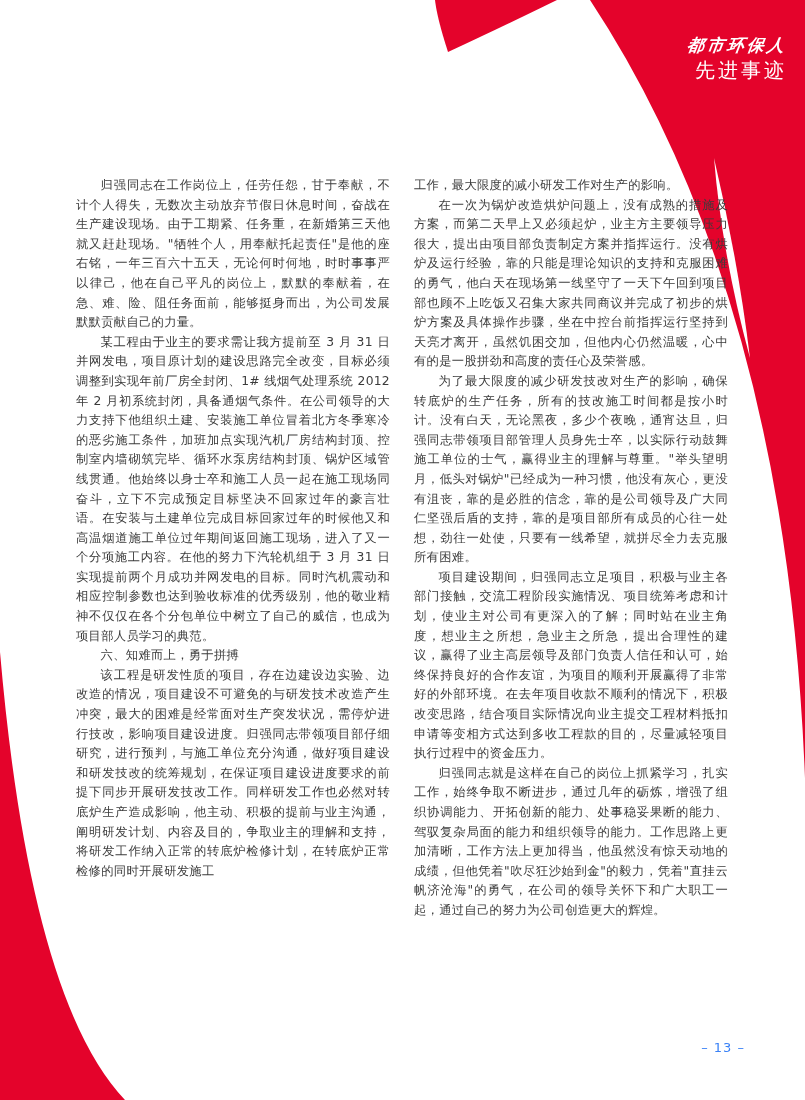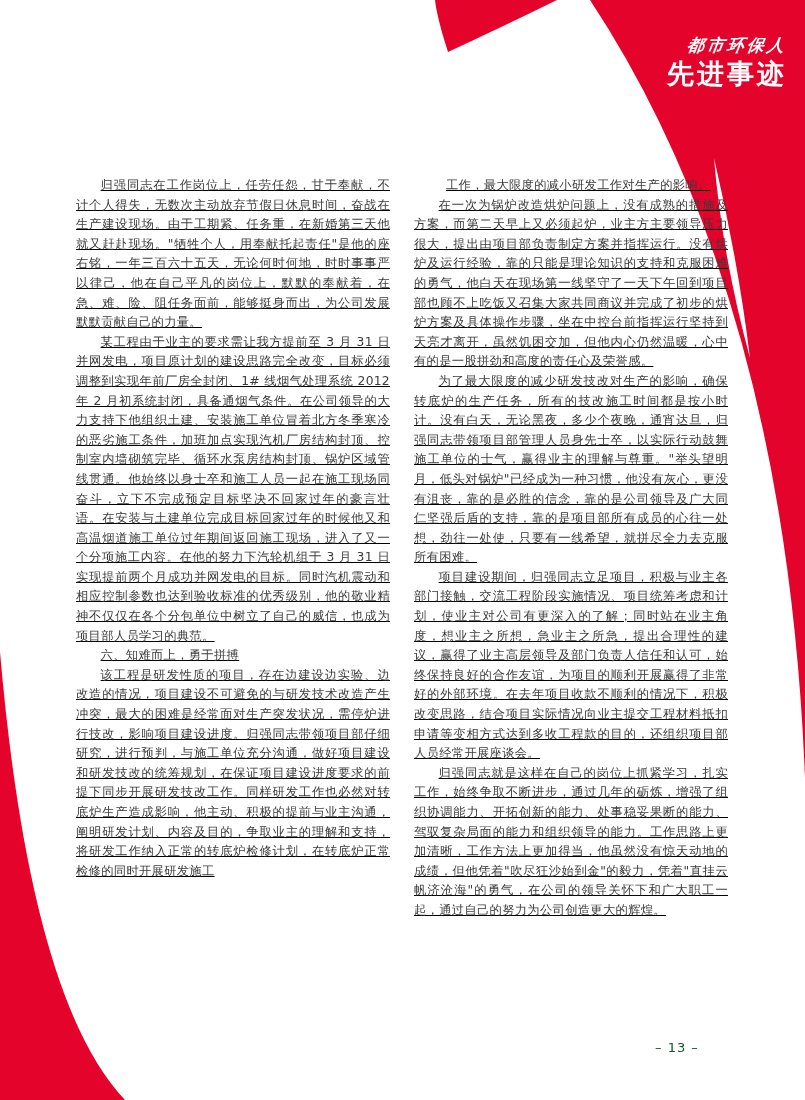--- a/index.html
+++ b/index.html
@@ -20,55 +20,55 @@
   }
   .masthead .logo{
     font-size:17px;
     font-weight:bold;
     font-style:italic;
     letter-spacing:3px;
     transform:skewX(-8deg);
     margin-bottom:3px;
   }
   .masthead .section{
-    font-size:27px;
-    font-weight:bold;
+    font-size:20px;
+    font-weight:normal;
     letter-spacing:3px;
     line-height:1.05;
   }
   .content{
     position:absolute;
     left:76px;top:176px;
     width:652px;
     display:flex;
     gap:24px;
     z-index:2;
   }
-  .col{width:314px;text-decoration:underline;}
+  .col{width:314px;}
   .col p, .col h3{
     margin:0;
     font-size:12.3px;
     font-weight:normal;
     line-height:19.6px;
     color:#3b3b3b;
     text-align:justify;
     text-justify:inter-ideograph;
     letter-spacing:0.3px;
   }
   .col p.body{text-indent:2em;}
-  .col p.noindent{text-indent:0;margin-left:32px;}
+  .col p.noindent{text-indent:0;}
   .col h3{text-indent:0;}
   .col h3.indent{text-indent:2em;}
   .pageno{
     position:absolute;
     left:655px;top:1040px;
     width:90px;
-    text-align:left;
+    text-align:right;
     font-size:13px;
-    color:#14532d;
+    color:#3b82f6;
     letter-spacing:1px;
     z-index:2;
   }
 </style>
 </head>
 <body>
 
 <div class="page">
 
   <svg class="deco" viewBox="0 0 805 1100" aria-hidden="true">
@@ -91,20 +91,20 @@
     <div class="col">
       <p class="body">归强同志在工作岗位上，任劳任怨，甘于奉献，不计个人得失，无数次主动放弃节假日休息时间，奋战在生产建设现场。由于工期紧、任务重，在新婚第三天他就又赶赴现场。"牺牲个人，用奉献托起责任"是他的座右铭，一年三百六十五天，无论何时何地，时时事事严以律己，他在自己平凡的岗位上，默默的奉献着，在急、难、险、阻任务面前，能够挺身而出，为公司发展默默贡献自己的力量。</p>
       <p class="body">某工程由于业主的要求需让我方提前至 3 月 31 日并网发电，项目原计划的建设思路完全改变，目标必须调整到实现年前厂房全封闭、1# 线烟气处理系统 2012 年 2 月初系统封闭，具备通烟气条件。在公司领导的大力支持下他组织土建、安装施工单位冒着北方冬季寒冷的恶劣施工条件，加班加点实现汽机厂房结构封顶、控制室内墙砌筑完毕、循环水泵房结构封顶、锅炉区域管线贯通。他始终以身士卒和施工人员一起在施工现场同奋斗，立下不完成预定目标坚决不回家过年的豪言壮语。在安装与土建单位完成目标回家过年的时候他又和高温烟道施工单位过年期间返回施工现场，进入了又一个分项施工内容。在他的努力下汽轮机组于 3 月 31 日实现提前两个月成功并网发电的目标。同时汽机震动和相应控制参数也达到验收标准的优秀级别，他的敬业精神不仅仅在各个分包单位中树立了自己的威信，也成为项目部人员学习的典范。</p>
       <h3 class="indent">六、知难而上，勇于拼搏</h3>
       <p class="body">该工程是研发性质的项目，存在边建设边实验、边改造的情况，项目建设不可避免的与研发技术改造产生冲突，最大的困难是经常面对生产突发状况，需停炉进行技改，影响项目建设进度。归强同志带领项目部仔细研究，进行预判，与施工单位充分沟通，做好项目建设和研发技改的统筹规划，在保证项目建设进度要求的前提下同步开展研发技改工作。同样研发工作也必然对转底炉生产造成影响，他主动、积极的提前与业主沟通，阐明研发计划、内容及目的，争取业主的理解和支持，将研发工作纳入正常的转底炉检修计划，在转底炉正常检修的同时开展研发施工</p>
     </div>
     <div class="col">
       <p class="noindent">工作，最大限度的减小研发工作对生产的影响。</p>
       <p class="body">在一次为锅炉改造烘炉问题上，没有成熟的措施及方案，而第二天早上又必须起炉，业主方主要领导压力很大，提出由项目部负责制定方案并指挥运行。没有烘炉及运行经验，靠的只能是理论知识的支持和克服困难的勇气，他白天在现场第一线坚守了一天下午回到项目部也顾不上吃饭又召集大家共同商议并完成了初步的烘炉方案及具体操作步骤，坐在中控台前指挥运行坚持到天亮才离开，虽然饥困交加，但他内心仍然温暖，心中有的是一股拼劲和高度的责任心及荣誉感。</p>
       <p class="body">为了最大限度的减少研发技改对生产的影响，确保转底炉的生产任务，所有的技改施工时间都是按小时计。没有白天，无论黑夜，多少个夜晚，通宵达旦，归强同志带领项目部管理人员身先士卒，以实际行动鼓舞施工单位的士气，赢得业主的理解与尊重。"举头望明月，低头对锅炉"已经成为一种习惯，他没有灰心，更没有沮丧，靠的是必胜的信念，靠的是公司领导及广大同仁坚强后盾的支持，靠的是项目部所有成员的心往一处想，劲往一处使，只要有一线希望，就拼尽全力去克服所有困难。</p>
-      <p class="body">项目建设期间，归强同志立足项目，积极与业主各部门接触，交流工程阶段实施情况、项目统筹考虑和计划，使业主对公司有更深入的了解；同时站在业主角度，想业主之所想，急业主之所急，提出合理性的建议，赢得了业主高层领导及部门负责人信任和认可，始终保持良好的合作友谊，为项目的顺利开展赢得了非常好的外部环境。在去年项目收款不顺利的情况下，积极改变思路，结合项目实际情况向业主提交工程材料抵扣申请等变相方式达到多收工程款的目的，还组织项目部人员经常开展座谈会。</p>
+      <p class="body">项目建设期间，归强同志立足项目，积极与业主各部门接触，交流工程阶段实施情况、项目统筹考虑和计划，使业主对公司有更深入的了解；同时站在业主角度，想业主之所想，急业主之所急，提出合理性的建议，赢得了业主高层领导及部门负责人信任和认可，始终保持良好的合作友谊，为项目的顺利开展赢得了非常好的外部环境。在去年项目收款不顺利的情况下，积极改变思路，结合项目实际情况向业主提交工程材料抵扣申请等变相方式达到多收工程款的目的，尽量减轻项目执行过程中的资金压力。</p>
       <p class="body">归强同志就是这样在自己的岗位上抓紧学习，扎实工作，始终争取不断进步，通过几年的砺炼，增强了组织协调能力、开拓创新的能力、处事稳妥果断的能力、驾驭复杂局面的能力和组织领导的能力。工作思路上更加清晰，工作方法上更加得当，他虽然没有惊天动地的成绩，但他凭着"吹尽狂沙始到金"的毅力，凭着"直挂云帆济沧海"的勇气，在公司的领导关怀下和广大职工一起，通过自己的努力为公司创造更大的辉煌。</p>
     </div>
   </div>
 
   <div class="pageno">– 13 –</div>
 
 </div>
 
 </body></html>

